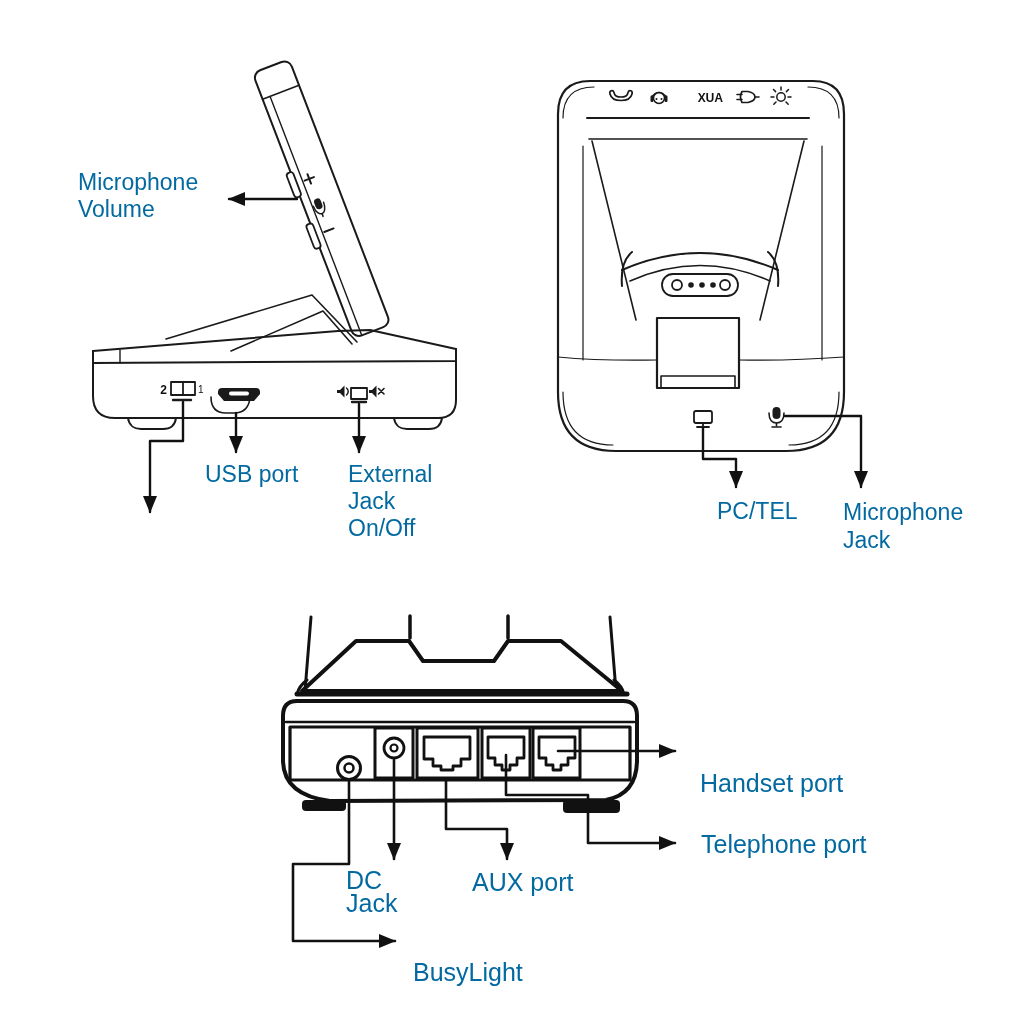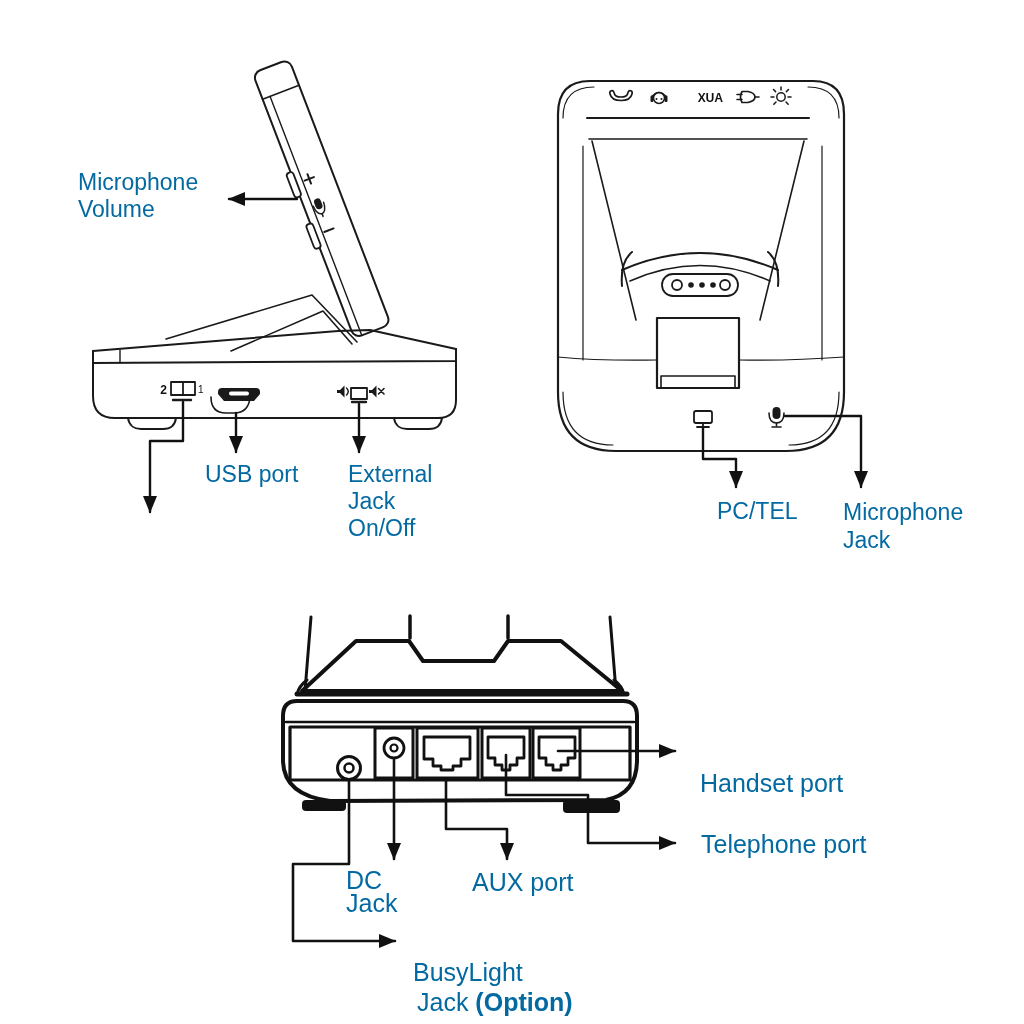--- a/index.html
+++ b/index.html
@@ -247,18 +247,15 @@
 
   <div class="lbl f25 lh23 ctr" style="left:346px;top:869px;width:100px;">
     <div>DC</div>
     <div>Jack</div>
   </div>
 
   <div class="lbl f25" style="left:472px;top:869px;">AUX port</div>
 
   <div class="lbl f25 lh30" style="left:413px;top:927px;margin-top:30px;">
     <div>BusyLight</div>
-    <div style="margin-left:4px;">
-      <span>Jack </span><span class="bold">(Option)</span>
-    </div>
   </div>
 
 </div>
 
 </body></html>

